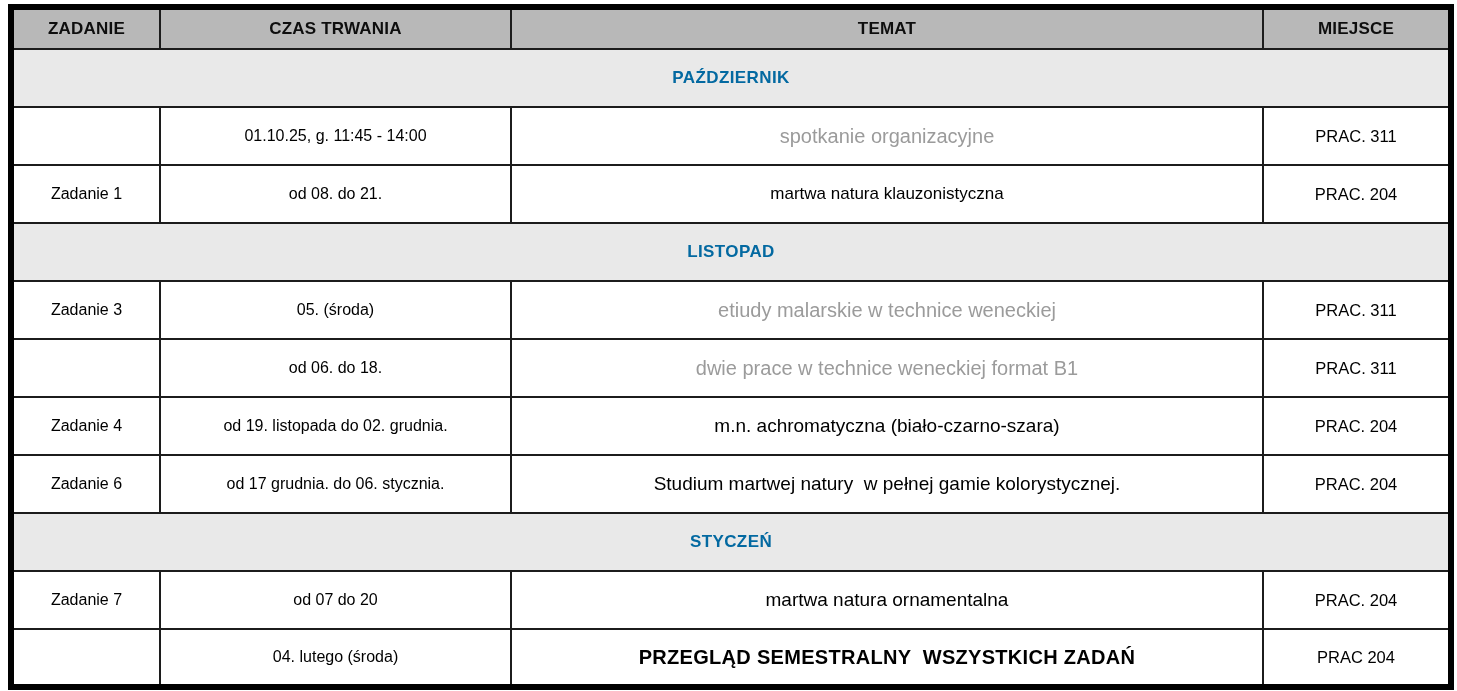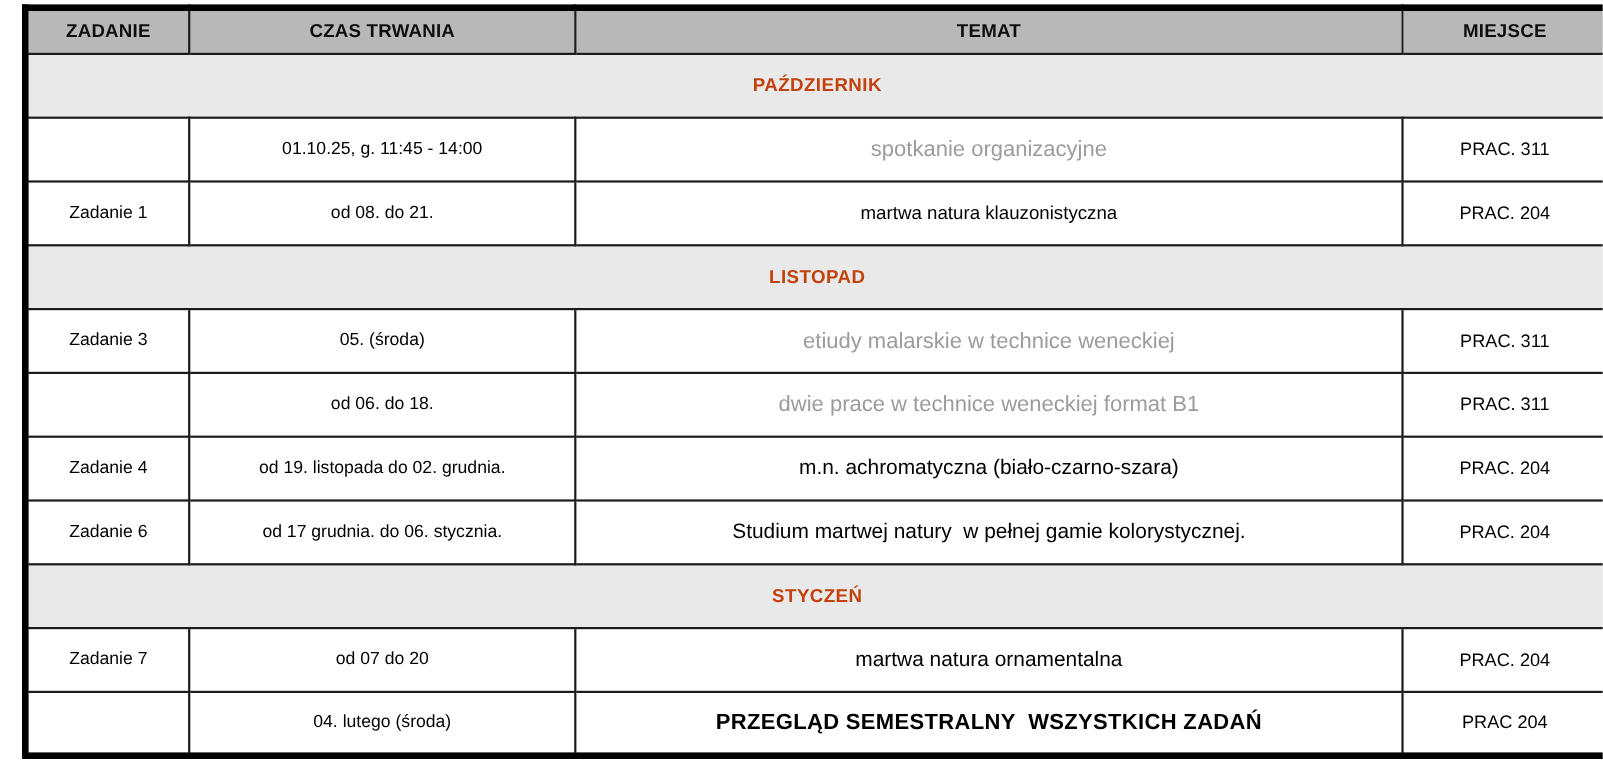--- a/index.html
+++ b/index.html
@@ -1,17 +1,17 @@
 <!DOCTYPE html>
 <html lang="pl"><head>
 <meta charset="utf-8">
 <style>
   html,body{margin:0;padding:0;background:#ffffff;}
   body{font-family:"Liberation Sans","DejaVu Sans",sans-serif;color:#000;}
-  .page{width:1457px;height:691px;box-sizing:border-box;padding:4px 20px;}
+  .page{width:1457px;height:691px;box-sizing:border-box;padding:4px 8px;}
   table.schedule{
     border-collapse:collapse;
     table-layout:fixed;
     width:1446px;
     border:6px solid #000;
   }
   table.schedule td,table.schedule th{
     border:2px solid #1c1c1c;
     box-sizing:border-box;
     text-align:center;
@@ -24,21 +24,21 @@
     font-size:17px;
     font-weight:bold;
     color:#0e0e0e;
     height:42px;
     border-bottom-width:3px;
     letter-spacing:.2px;
   }
   tr.month-row td{
     background:#e9e9e9;
     font-weight:bold;
-    color:#c2410c;
+    color:#0369a1;
     font-size:17px;
     height:45px;
     letter-spacing:.4px;
   }
   tbody tr{height:58px;}
   td.zad{font-size:16px;}
   td.czas{font-size:16px;}
   td.temat{font-size:17px;white-space:pre-wrap;}
   td.miejsce{font-size:16.5px;}
   td.temat.muted{color:#9b9b9b;font-size:20px;border-radius:10px;}

